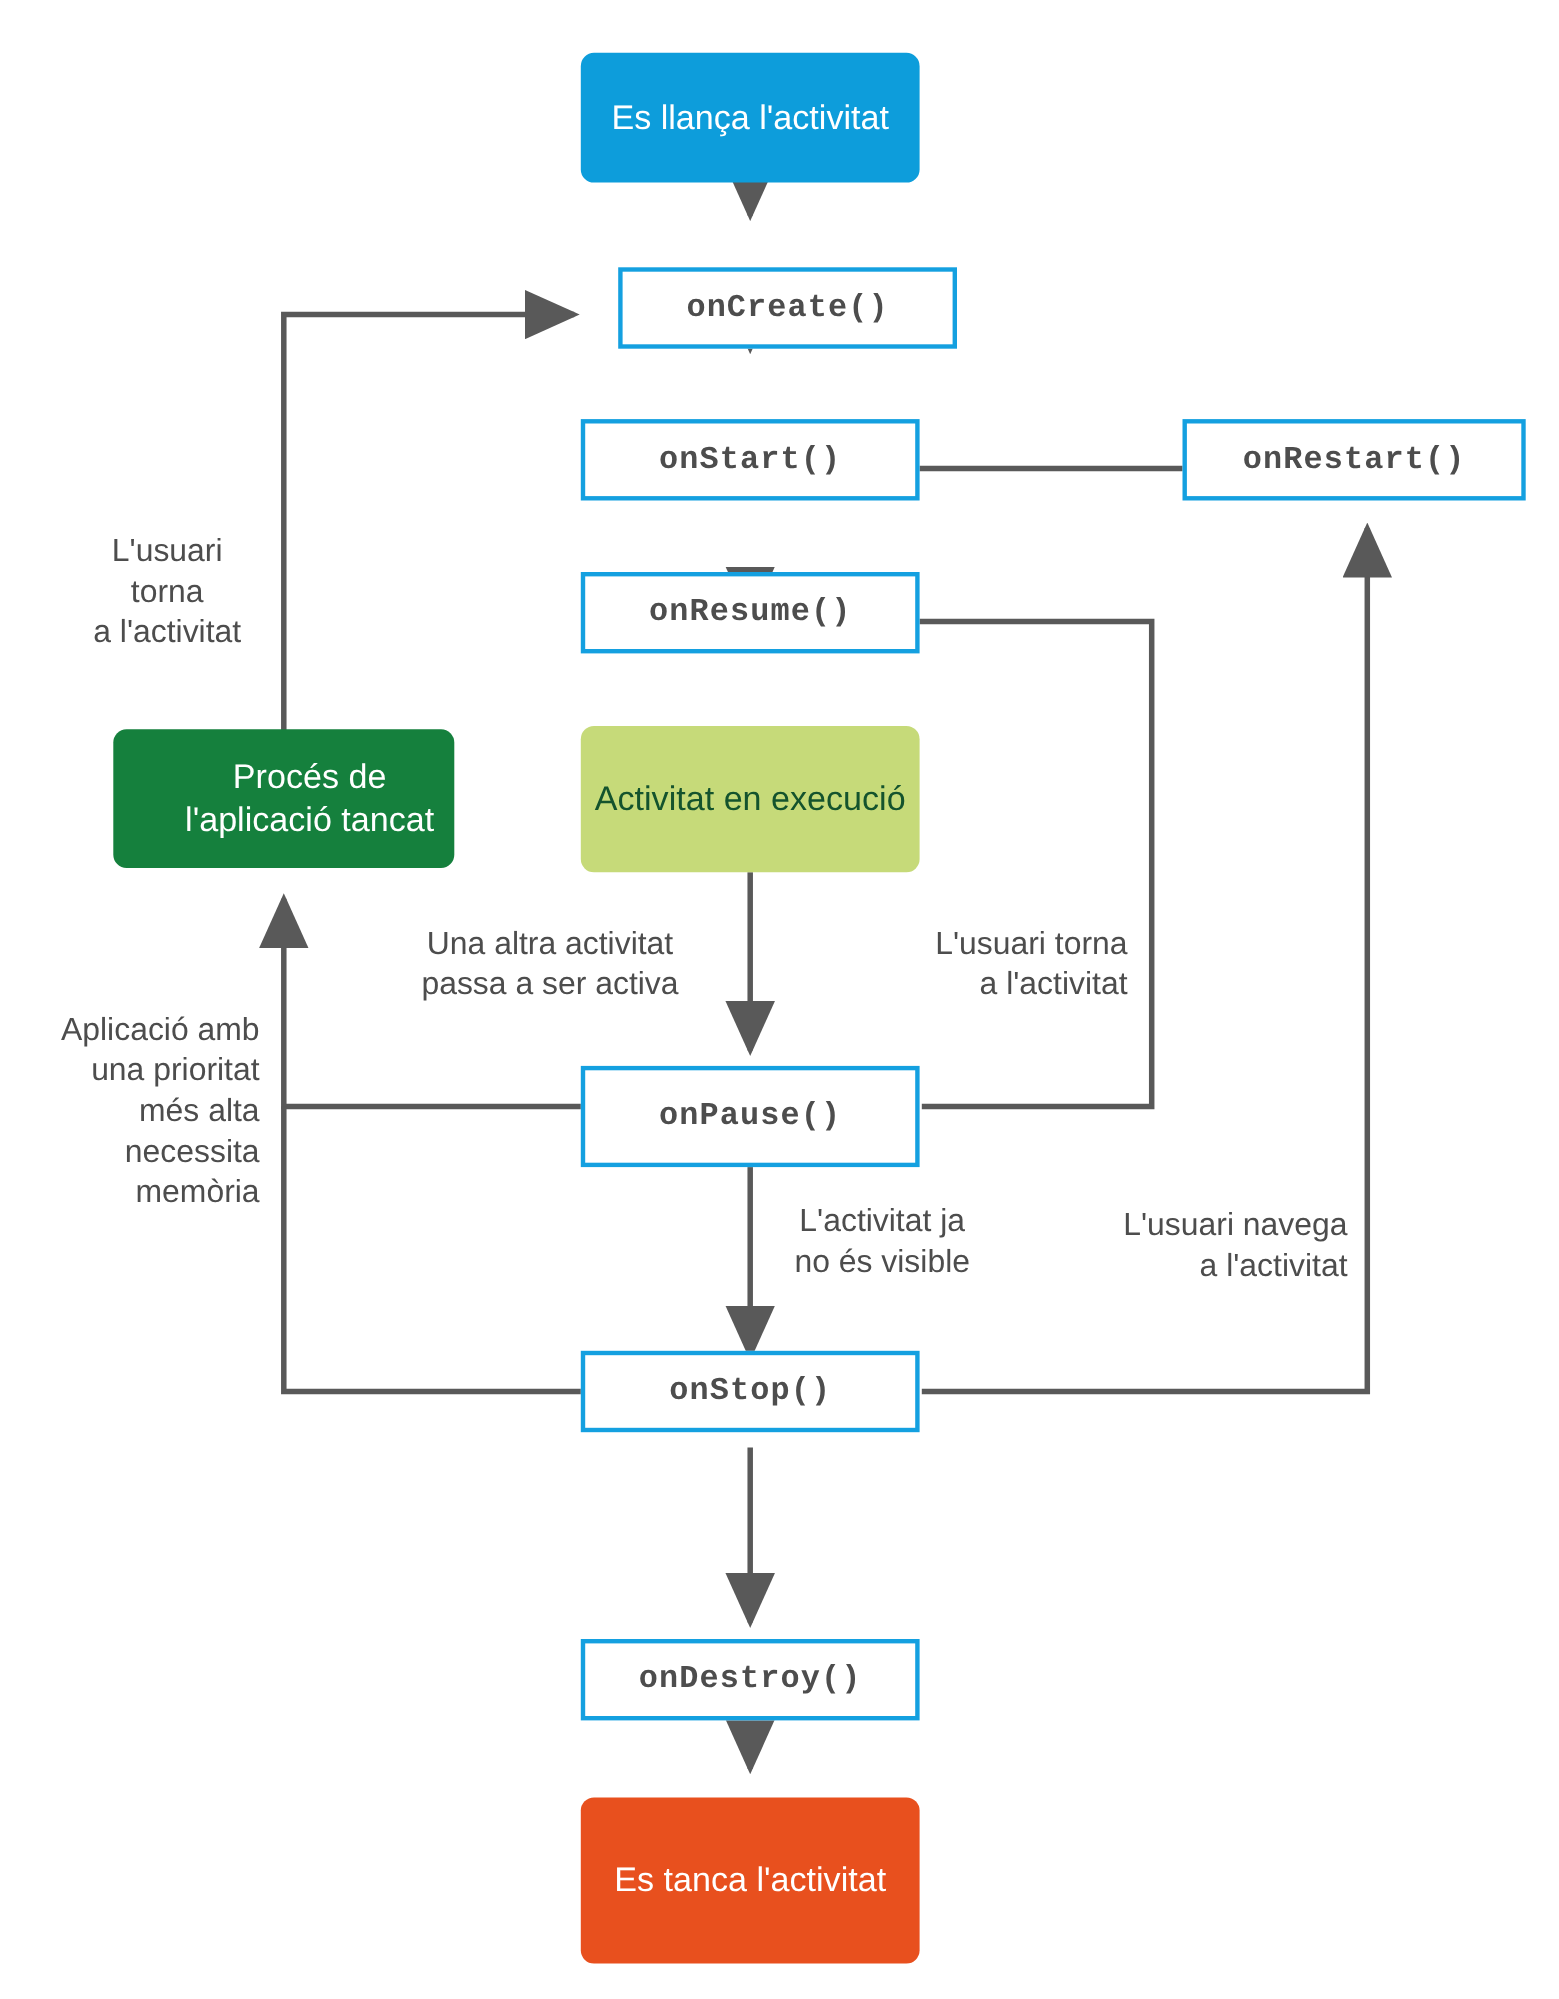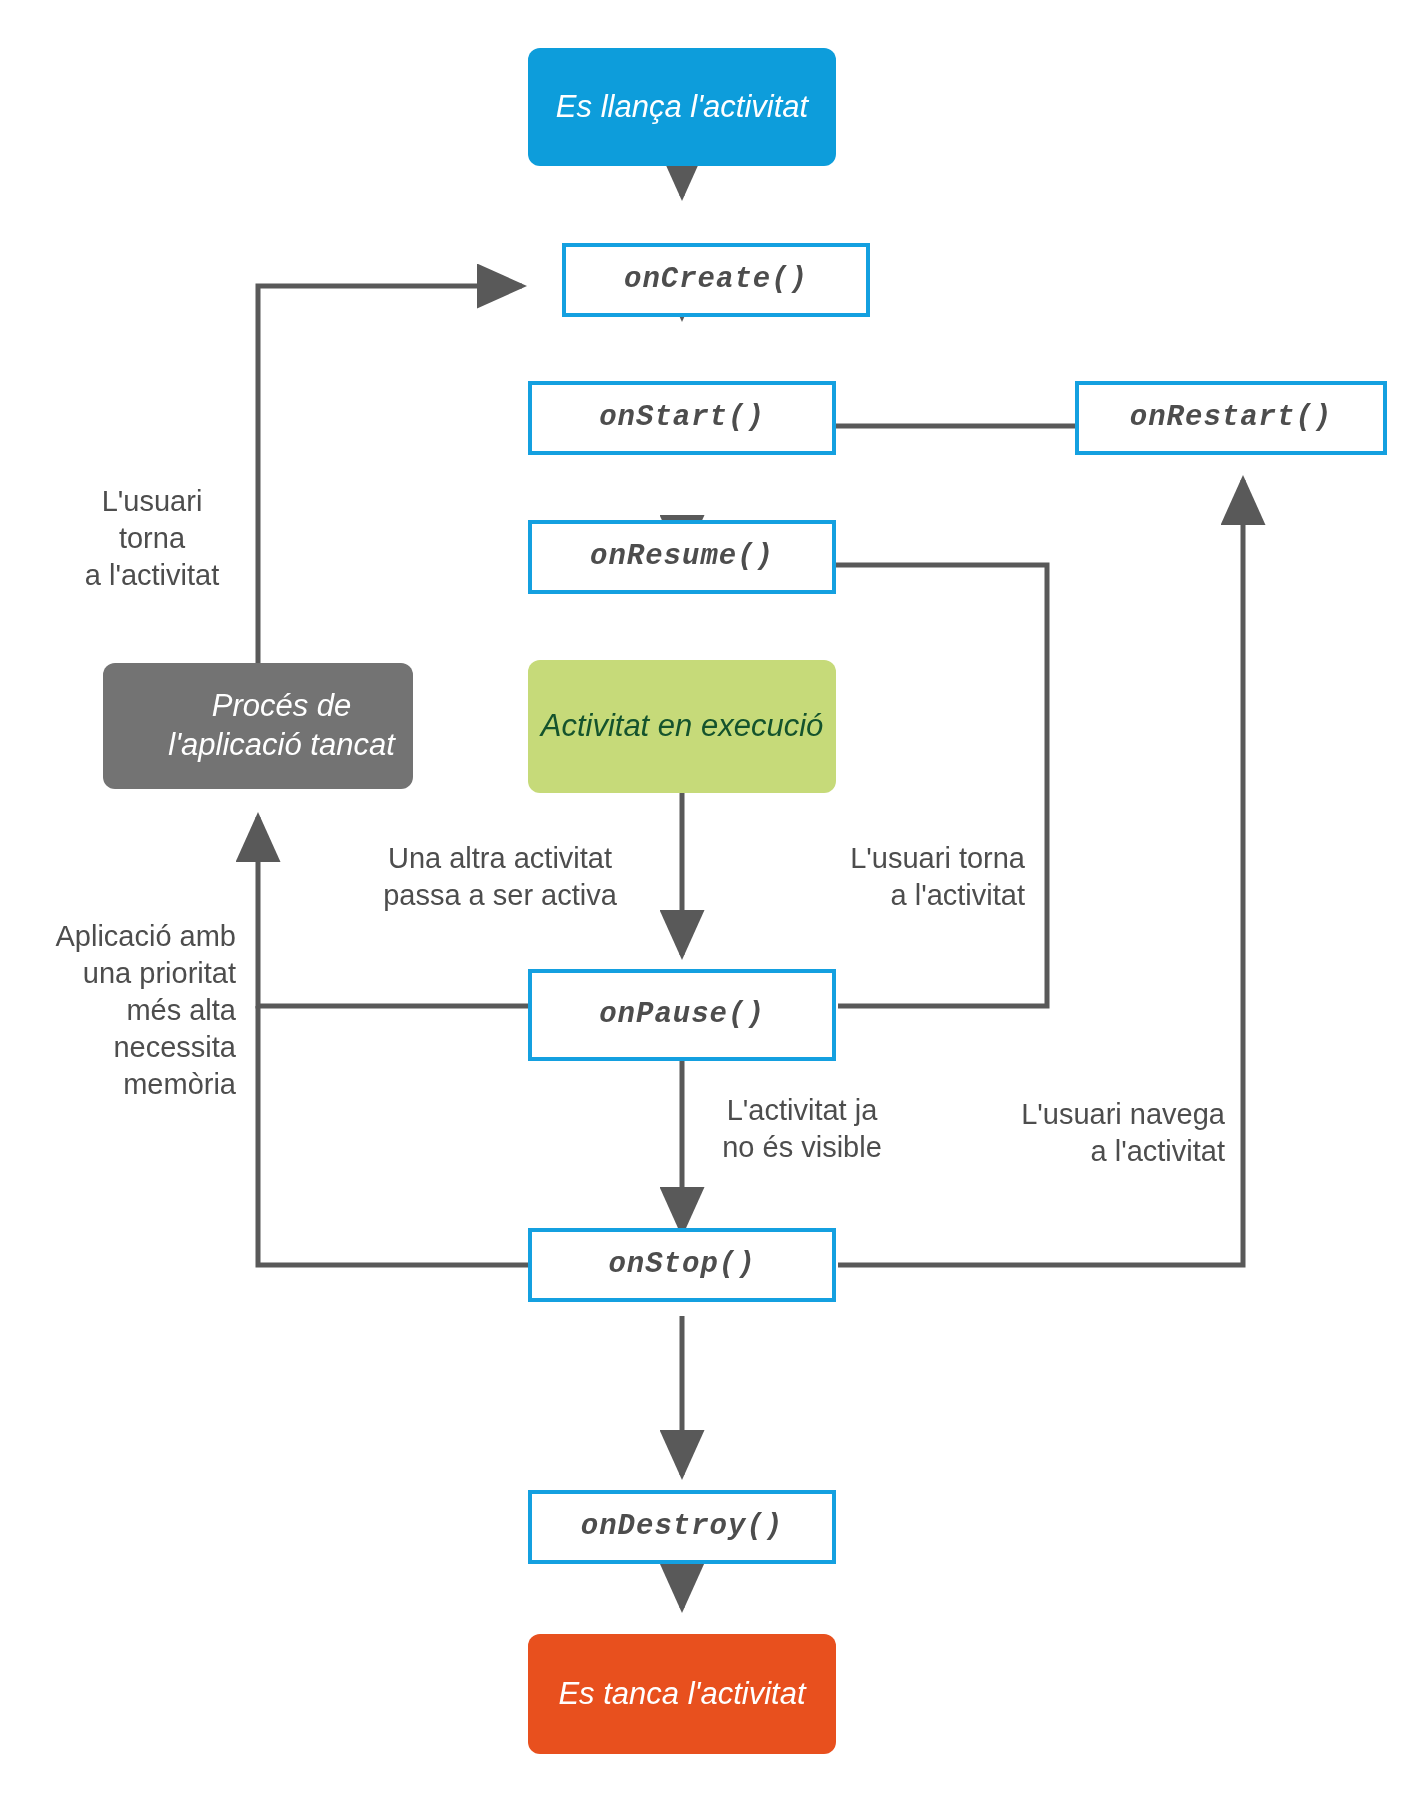--- a/index.html
+++ b/index.html
@@ -23,21 +23,20 @@
     pointer-events: none;
   }
   .node {
     position: absolute;
     box-sizing: border-box;
     display: flex;
     align-items: center;
     justify-content: center;
     text-align: center;
     line-height: 1.25;
-    font-style: italic;
   }
   .node-terminal {
     border-radius: 12px;
     color: #ffffff;
     font-size: 31px;
     font-family: "Liberation Sans", sans-serif;
   }
   .node-state {
     border-radius: 12px;
     color: #14532d;
@@ -120,21 +119,21 @@
   </div>
 
   <div class="node node-callback" style="left:1075px; top:381px; width:312px; height:74px;">
     <span>onRestart()</span>
   </div>
 
   <div class="node node-callback" style="left:528px; top:520px; width:308px; height:74px;">
     <span>onResume()</span>
   </div>
 
-  <div class="node node-terminal" style="left:103px; top:663px; width:310px; height:126px; background:#737373;padding-left:47px;">
+  <div class="node node-terminal" style="left:103px; top:663px; width:310px; height:126px; background:#15803d;padding-left:47px;">
     <span>Procés de
 l'aplicació tancat</span>
   </div>
 
   <div class="node node-state" style="left:528px; top:660px; width:308px; height:133px; background:#c6da79;">
     <span>Activitat
 en execució</span>
   </div>
 
   <div class="node node-callback" style="left:528px; top:969px; width:308px; height:92px;text-align:center;">
@@ -142,21 +141,21 @@
   </div>
 
   <div class="node node-callback" style="left:528px; top:1228px; width:308px; height:74px;">
     <span>onStop()</span>
   </div>
 
   <div class="node node-callback" style="left:528px; top:1490px; width:308px; height:74px;">
     <span>onDestroy()</span>
   </div>
 
-  <div class="node node-terminal" style="left:528px; top:1634px; width:308px; height:120px; background:#e8501e;">
+  <div class="node node-terminal" style="left:528px; top:1634px; width:308px; height:151px; background:#e8501e;">
     <span>Es tanca
 l'activitat</span>
   </div>
 
   <div class="edge-label al-center" style="left:62px; top:483px; width:180px;">L'usuari
 torna
 a l'activitat</div>
 
   <div class="edge-label al-right" style="left:8px; top:918px; width:228px;">Aplicació amb
 una prioritat

